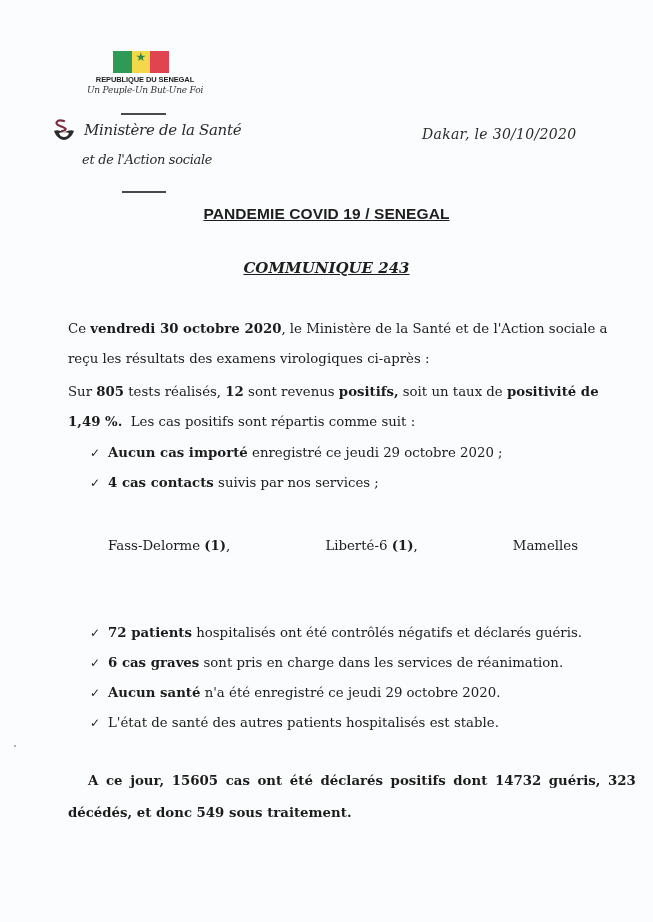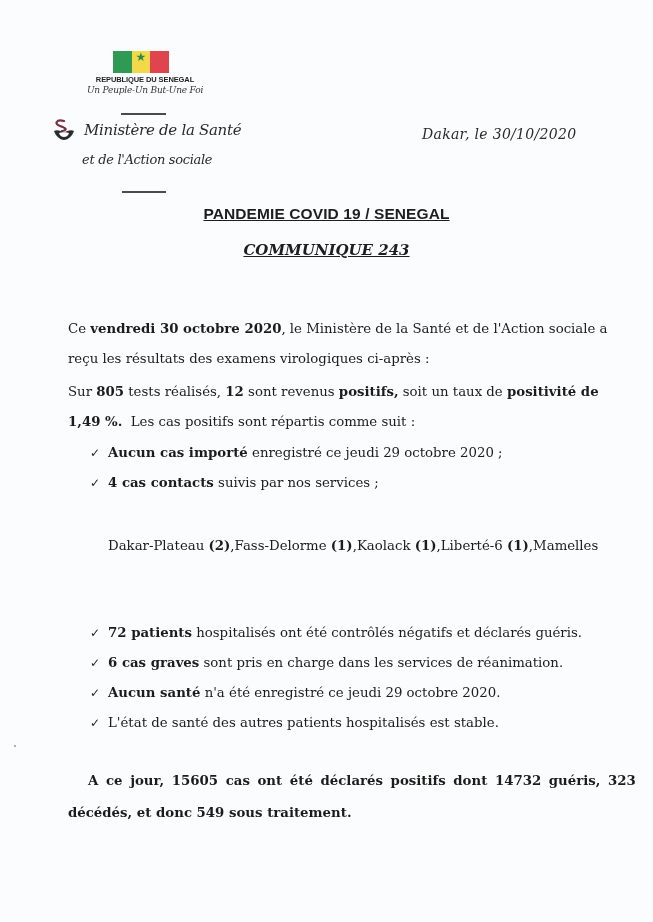--- a/index.html
+++ b/index.html
@@ -60,21 +60,21 @@
   }
 
   
   .title {
     position: absolute; left: 0; width: 653px; top: 205px; text-align: center;
     font-family: "Liberation Sans", sans-serif; font-weight: bold;
     font-size: 15.5px; text-decoration: underline; color: #1e1e1e;
     letter-spacing: 0.1px;
   }
   .subtitle {
-    position: absolute; left: 0; width: 653px; top: 241px; text-align: center;
+    position: absolute; left: 0; width: 653px; top: 259px; text-align: center;
     font-family: "DejaVu Serif", serif; font-weight: bold; font-style: italic;
     font-size: 15px; text-decoration: underline; color: #1e1e1e;
     box-sizing: border-box;
   }
 
   
   .para {
     position: absolute; left: 68px; width: 512px;
     font-size: 13.3px; line-height: 30px; color: #1c1c1c;
   }
@@ -145,23 +145,21 @@
     <span class="line"><b>1,49 %.</b><span style="white-space:pre">  Les cas positifs sont répartis comme suit :</span></span>
   </div>
 
   <div class="bullets b1">
     <div class="bullet"><span class="check">✓</span><b>Aucun cas importé</b><span> enregistré ce jeudi 29 octobre 2020 ;</span></div>
     <div class="bullet"><span class="check">✓</span><b>4 cas contacts</b><span> suivis par nos services ;</span></div>
   </div>
 
   <div class="places">
     <span class="justify-line">
-      <span><span>Dakar-Plateau</span> <b>(2)</b>,</span>
       <span><span>Fass-Delorme</span> <b>(1)</b>,</span>
-      <span><span>Kaolack</span> <b>(1)</b>,</span>
       <span><span>Liberté-6</span> <b>(1)</b>,</span>
       <span>Mamelles</span>
     </span>
   </div>
 
   <div class="bullets b2">
     <div class="bullet"><span class="check">✓</span><b>72 patients</b><span> hospitalisés ont été contrôlés négatifs et déclarés guéris.</span></div>
     <div class="bullet"><span class="check">✓</span><b>6 cas graves</b><span> sont pris en charge dans les services de réanimation.</span></div>
     <div class="bullet"><span class="check">✓</span><b>Aucun santé</b><span> n'a été enregistré ce jeudi 29 octobre 2020.</span></div>
     <div class="bullet"><span class="check">✓</span><b></b><span>L'état de santé des autres patients hospitalisés est stable.</span></div>

